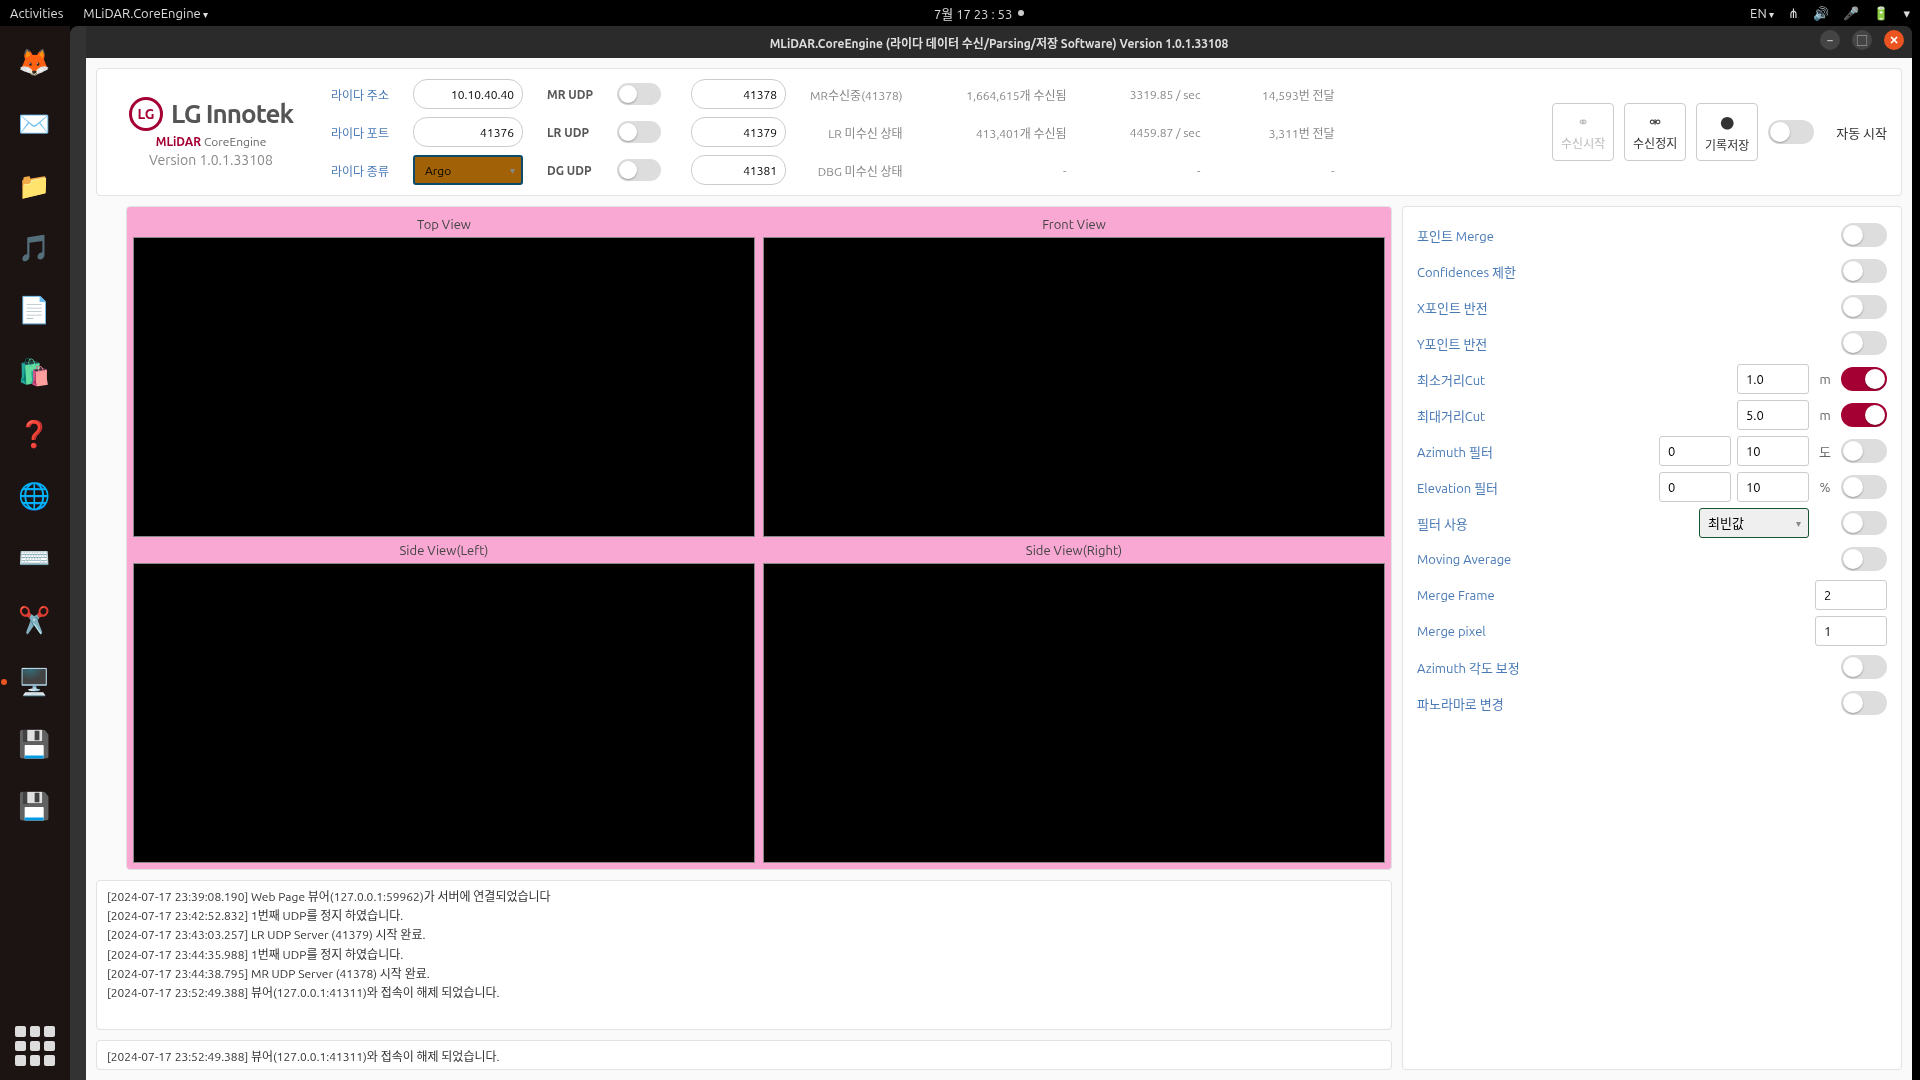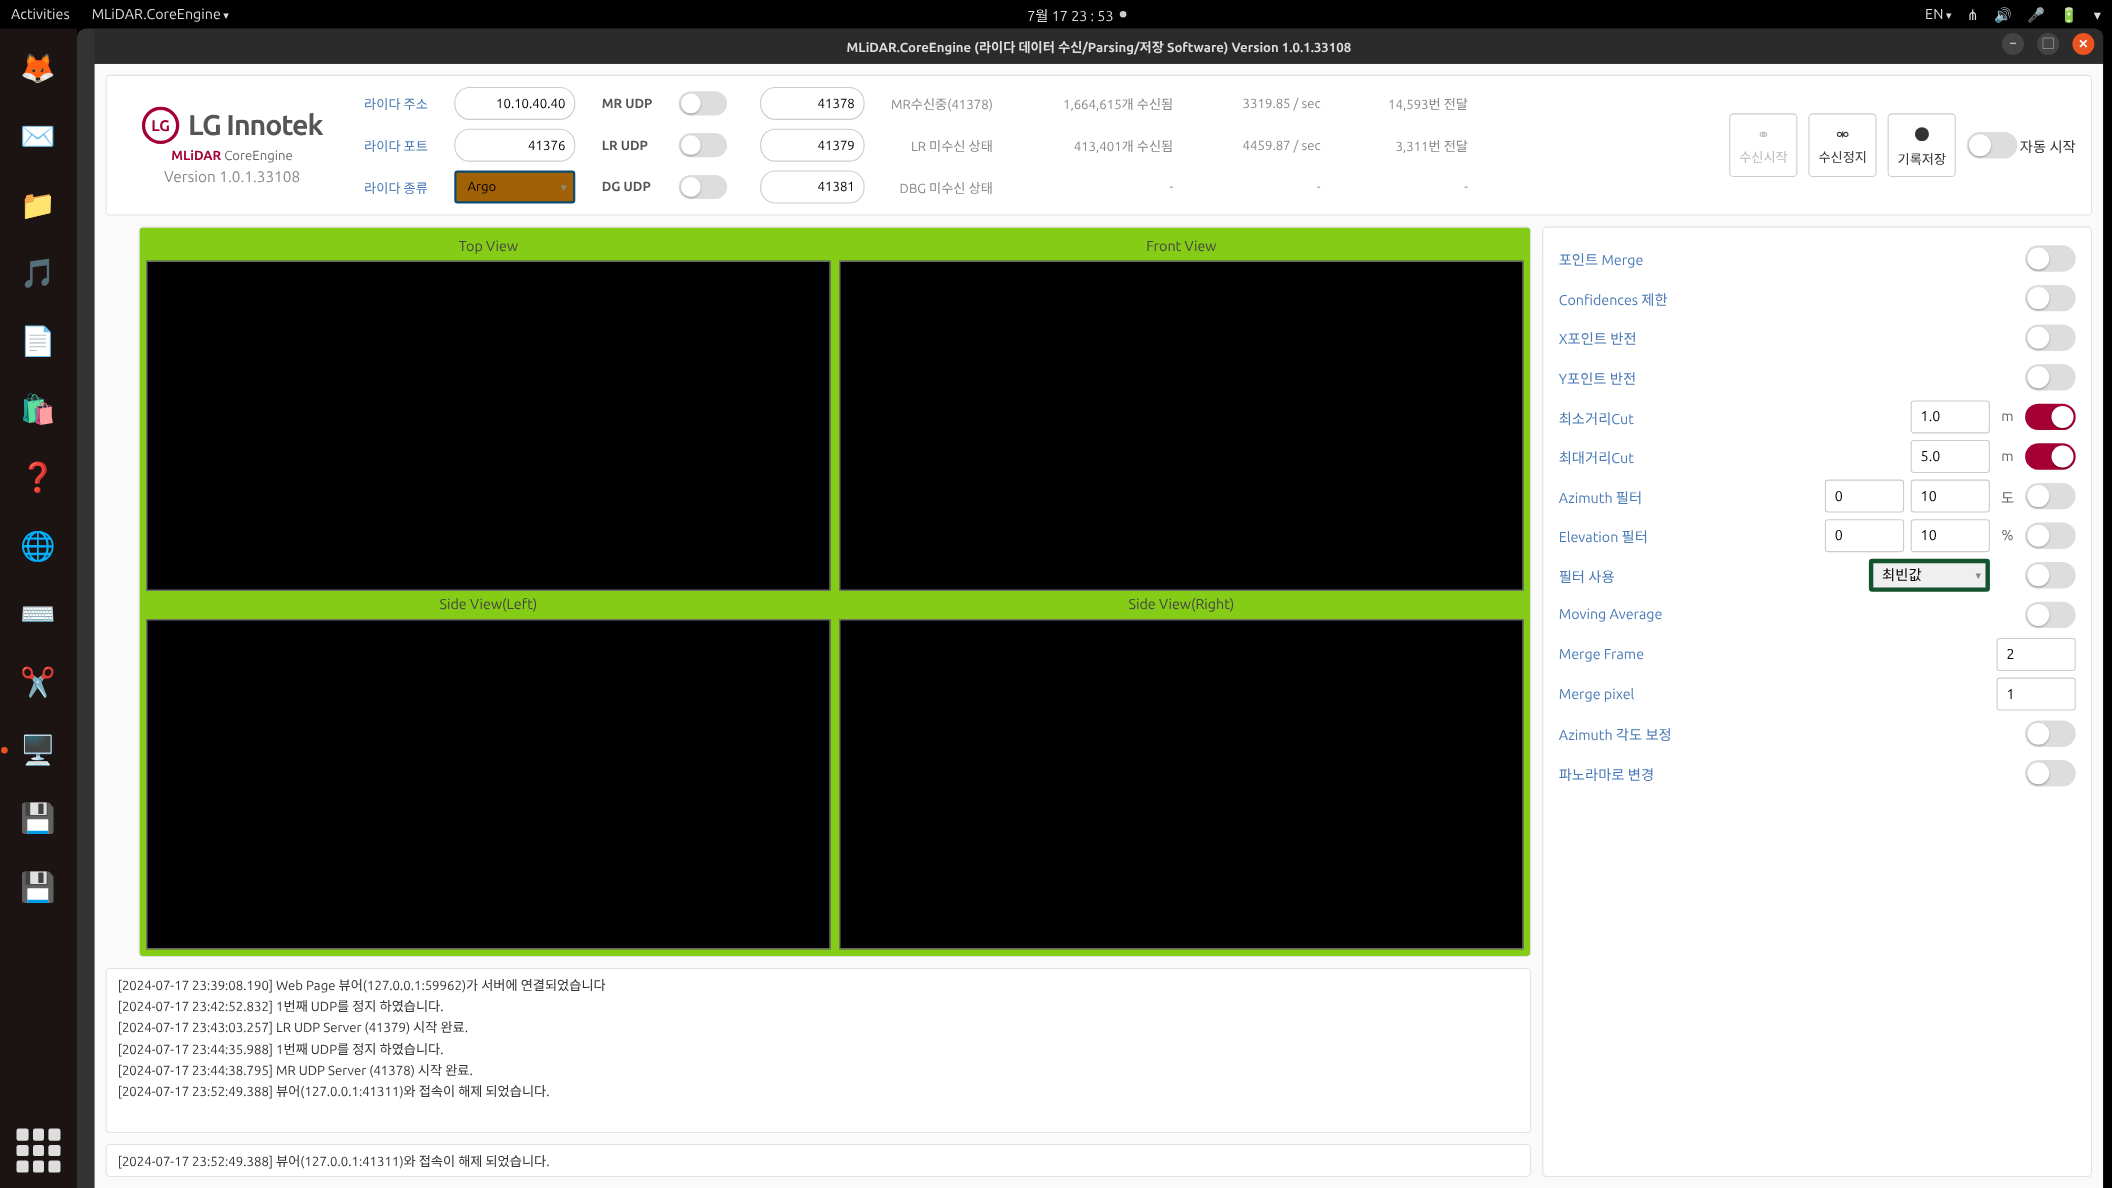--- a/index.html
+++ b/index.html
@@ -48,42 +48,42 @@
 .sel { height:30px; border:2px solid #0c4a6e; border-radius:3px; background:#a16207; padding:0 24px 0 10px; font-size:12px; appearance:none; position:relative; }
 .sel-wrap { position:relative; }
 .sel-wrap::after { content:"▾"; position:absolute; right:8px; top:50%; transform:translateY(-50%); color:#888; font-size:10px; pointer-events:none; }
 .pill { width:44px; height:22px; border-radius:11px; background:#ddd; position:relative; cursor:pointer; }
 .pill::after { content:""; position:absolute; width:18px; height:18px; border-radius:50%; background:#fff; top:2px; left:2px; box-shadow:0 1px 2px rgba(0,0,0,.3); }
 
 .hdr-right { margin-left:auto; display:flex; align-items:center; gap:10px; }
 .big-btn { width:62px; height:58px; border:1px solid #ccc; border-radius:4px; background:#fff; display:flex; flex-direction:column; align-items:center; justify-content:center; gap:4px; font-size:12px; cursor:pointer; }
 .big-btn.disabled { color:#bbb; }
 .big-btn .ico { font-size:14px; }
-.auto-start { display:flex; align-items:center; gap:2px; }
+.auto-start { display:flex; align-items:center; gap:22px; }
 .toggle { width:46px; height:24px; border-radius:12px; background:#ddd; position:relative; cursor:pointer; }
 .toggle.on { background:#a50034; }
 .toggle::after { content:""; position:absolute; width:20px; height:20px; border-radius:50%; background:#fff; top:2px; left:2px; box-shadow:0 1px 2px rgba(0,0,0,.3); transition:left .15s; }
 .toggle.on::after { left:24px; }
 
 
 .main-split { flex:1; display:flex; gap:10px; padding:10px; min-height:0; }
 .views-col { flex:1; display:flex; flex-direction:column; min-width:0; }
-.views-box { flex:1; background:#84cc16; border:1px solid #e2e2e2; border-radius:4px; padding:6px; display:grid; grid-template-columns:1fr 1fr; grid-template-rows:auto 1fr auto 1fr; gap:2px 8px; min-height:0;margin-left:30px; }
+.views-box { flex:1; background:#f9a8d4; border:1px solid #e2e2e2; border-radius:4px; padding:6px; display:grid; grid-template-columns:1fr 1fr; grid-template-rows:auto 1fr auto 1fr; gap:2px 8px; min-height:0;margin-left:30px; }
 .view-title { text-align:center; font-size:13px; color:#444; padding:4px 0; }
 .view-canvas { background:#000; border:1px solid #888; min-height:0; }
 
 .log-box { height:150px; background:#fff; border:1px solid #e2e2e2; border-radius:4px; margin-top:10px; padding:6px 10px; overflow:auto; font-size:12px; line-height:1.6; color:#333; }
 .status-box { height:30px; background:#fff; border:1px solid #e2e2e2; border-radius:4px; margin-top:10px; padding:4px 10px; font-size:12px; color:#333; display:flex; align-items:center; }
 
 .side-panel { width:500px; background:#fff; border:1px solid #e2e2e2; border-radius:4px; padding:10px 14px; overflow:auto; }
 .sp-row { display:flex; align-items:center; min-height:36px; }
 .sp-row .sp-lbl { flex:1; color:#4a7ab5; font-size:13px; }
 .sp-row .sp-unit { color:#666; font-size:13px; margin:0 8px; width:16px; text-align:center; }
 .sp-in { width:72px; height:30px; border:1px solid #ccc; border-radius:3px; padding:0 8px; font-size:13px; }
-.sp-sel { width:110px; height:30px; border:4px solid #14532d; border-radius:3px; padding:0 8px; font-size:13px; appearance:none; }
+.sp-sel { width:110px; height:30px; border:1px solid #14532d; border-radius:3px; padding:0 8px; font-size:13px; appearance:none; }
 .sp-row .toggle { margin-left:auto; }
 </style>
 </head>
 <body>
 
 <div class="gnome-bar">
   <div class="gb-left">
     <span>Activities</span>
     <span class="app-menu"><span>MLiDAR.CoreEngine</span></span>
   </div>

